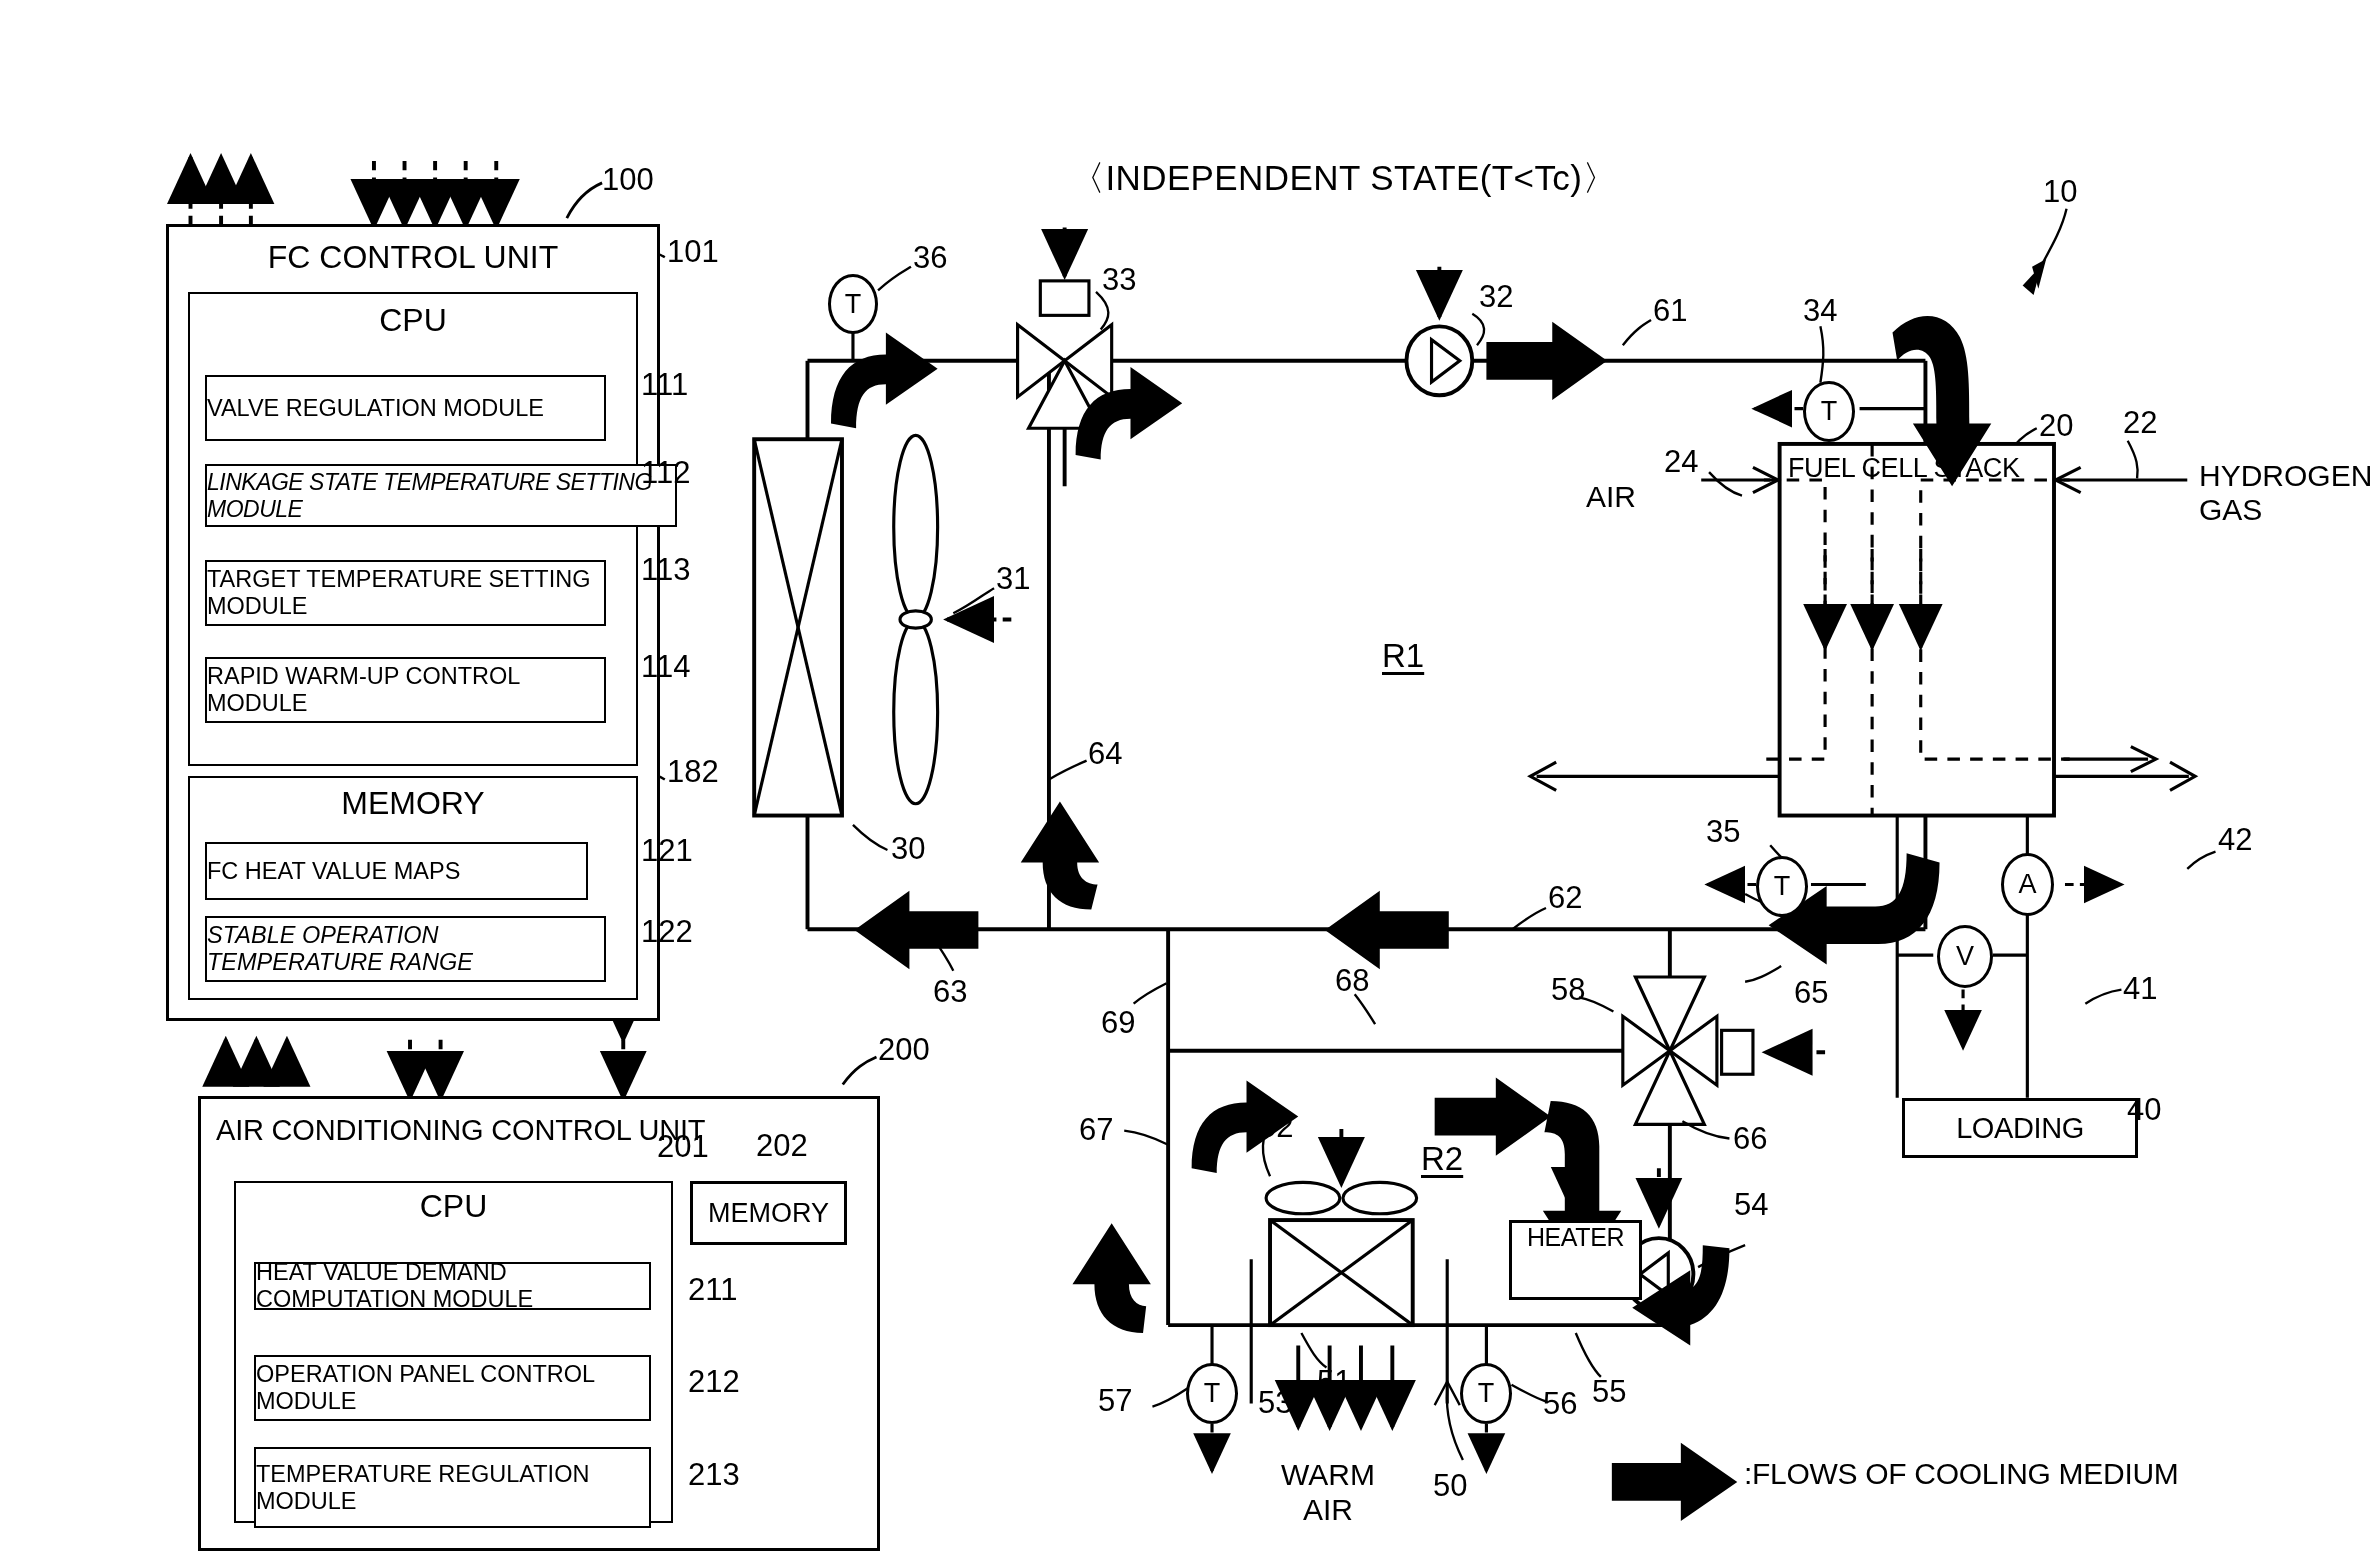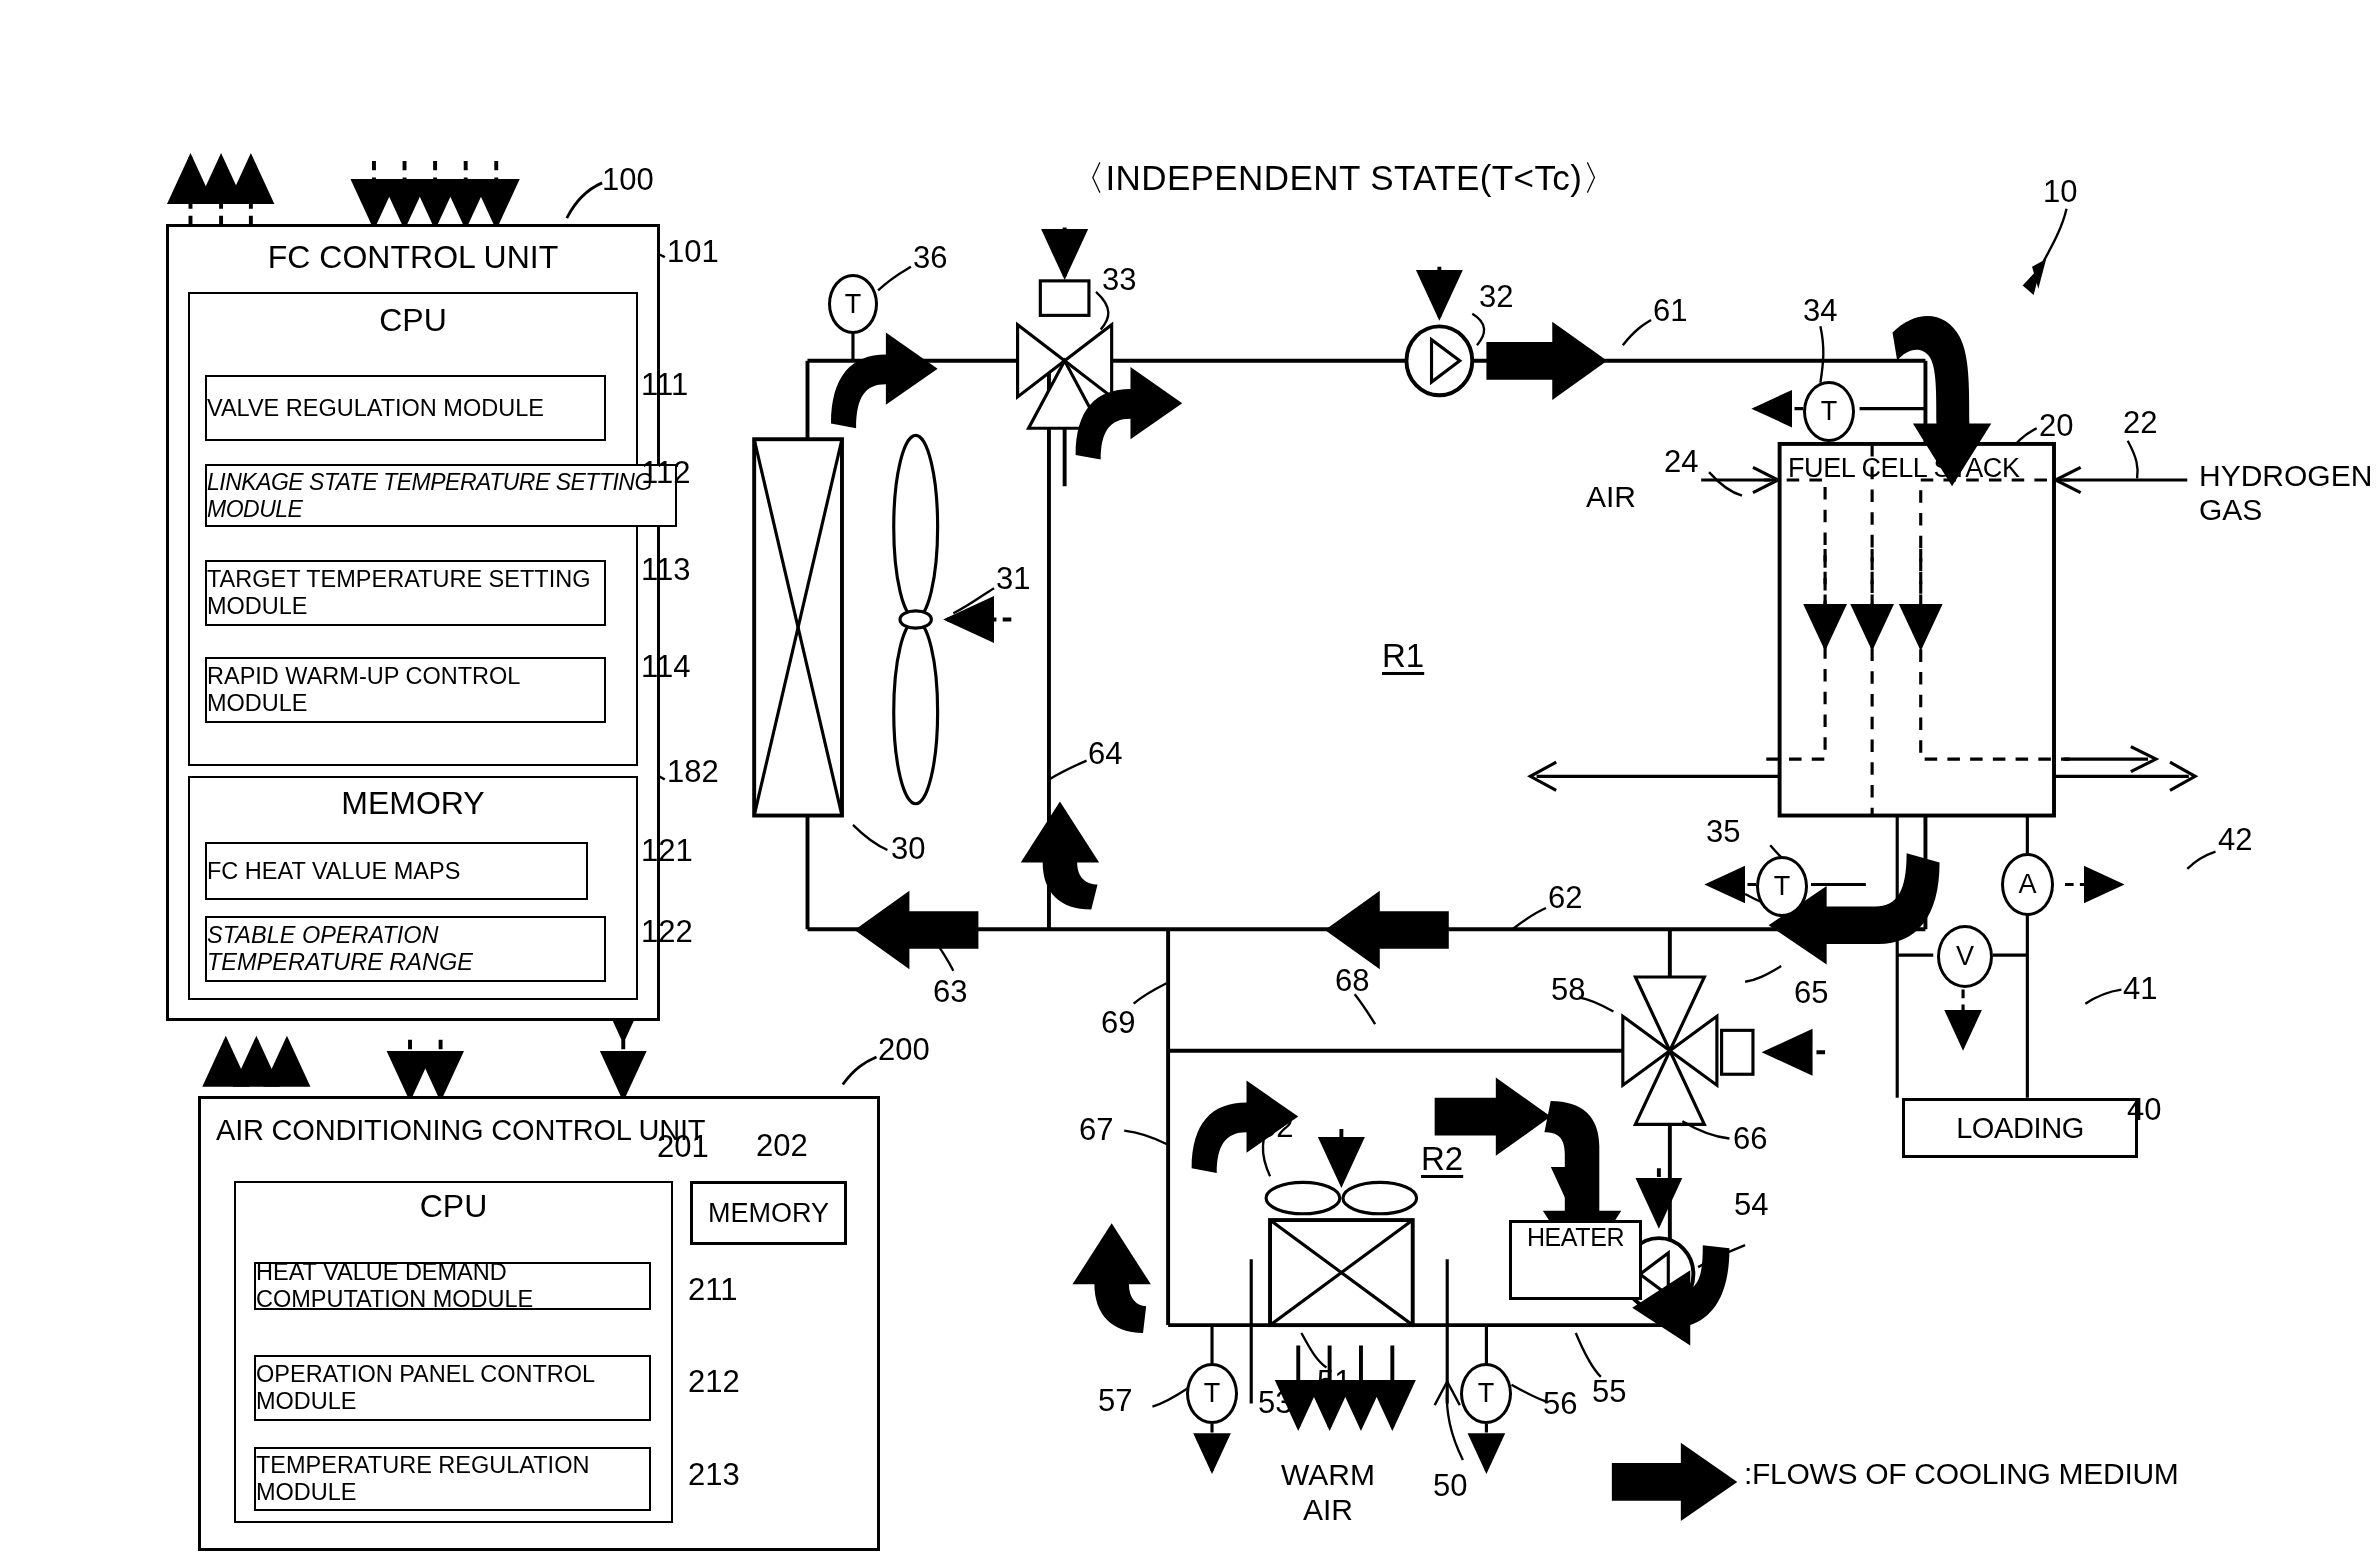--- a/index.html
+++ b/index.html
@@ -419,21 +419,21 @@
 COMPUTATION MODULE</span>
 </div>
 <div class="plain ref" style="left:688px;top:1272px;">211</div>
 
 <div class="modbox" style="left:254px;top:1355px;width:397px;height:66px;">
   <span class="modtext">OPERATION PANEL
 CONTROL MODULE</span>
 </div>
 <div class="plain ref" style="left:688px;top:1364px;">212</div>
 
-<div class="modbox" style="left:254px;top:1447px;width:397px;height:64px;">
+<div class="modbox" style="left:254px;top:1447px;width:397px;height:81px;">
   <span class="modtext">TEMPERATURE
 REGULATION MODULE</span>
 </div>
 <div class="plain ref" style="left:688px;top:1457px;">213</div>
 
 <div class="plain rlab" style="left:1382px;top:637px;">R1</div>
 
 <div class="sensor" style="left:828px;top:274px;width:50px;height:60px;">
   <span>T</span>
 </div>

